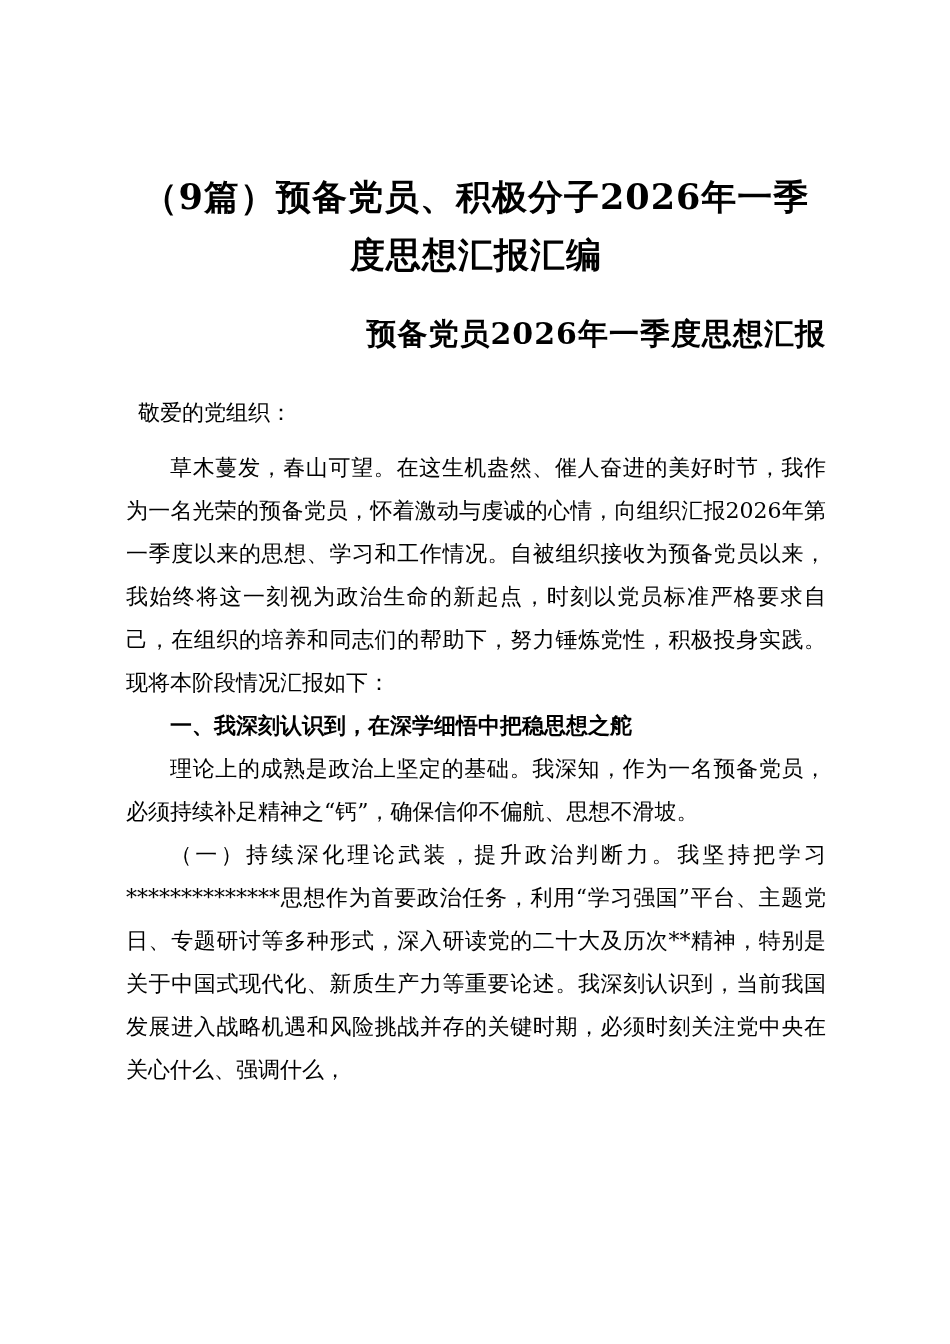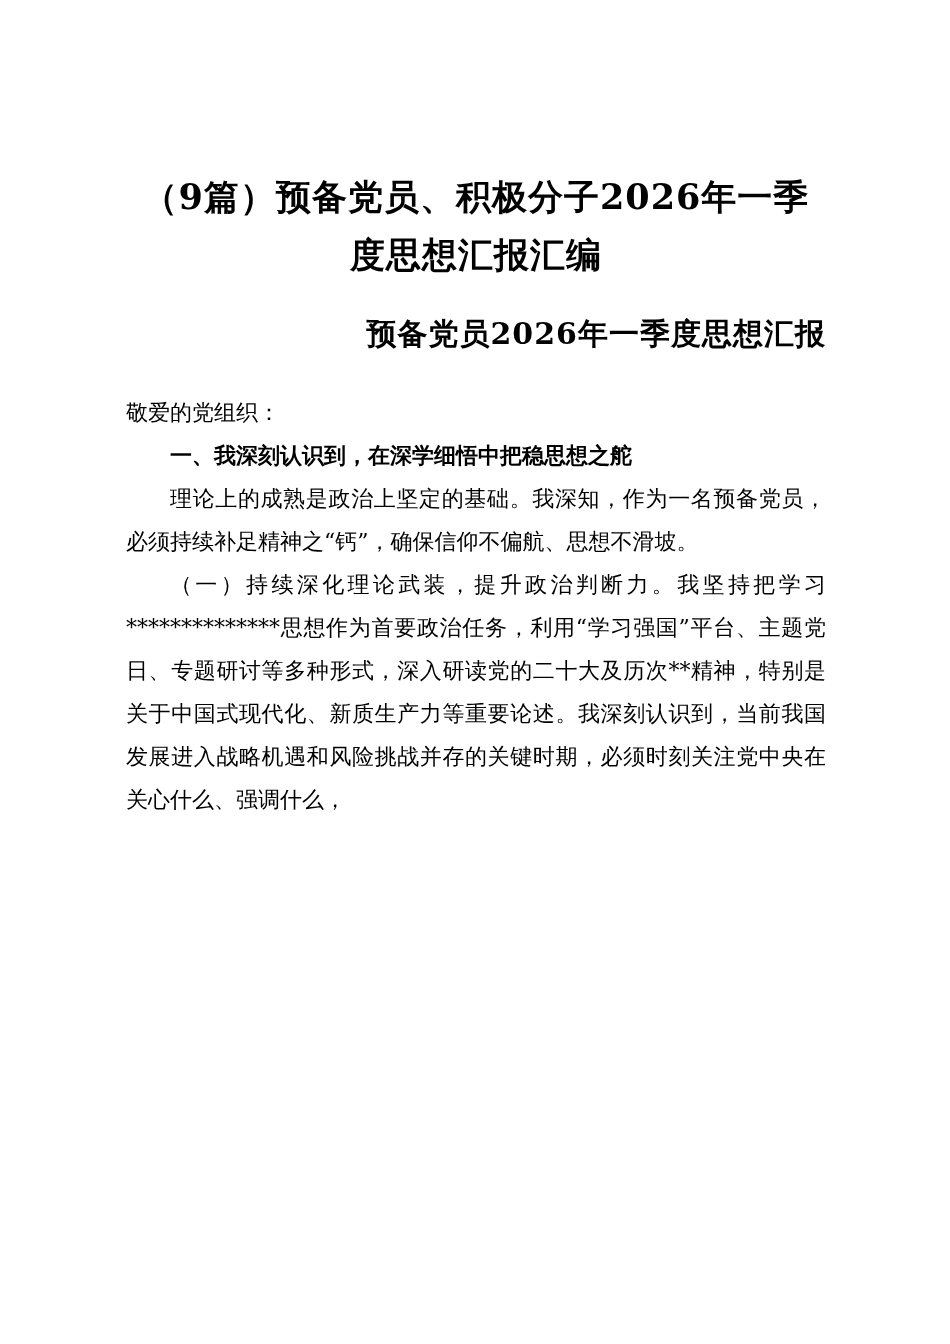--- a/index.html
+++ b/index.html
@@ -34,21 +34,21 @@
     margin: 0 0 38px 0;
     letter-spacing: 1px;
   }
   .doc-body {
     font-size: 22px;
     line-height: 43px;
     text-align: justify;
     text-justify: inter-character;
   }
   .salutation {
-    margin: 0;
+    margin: 12px;
     text-indent: 0;
   }
   .para {
     margin: 0;
     text-indent: 2em;
   }
   .para.heading {
     font-weight: bold;
   }
 </style>
@@ -56,18 +56,19 @@
 <body>
 
 <div class="page">
   <h1 class="doc-title">（9篇）预备党员、积极分子2026年一季度思想汇报汇编</h1>
 
   <h2 class="doc-subtitle">预备党员2026年一季度思想汇报</h2>
 
   <div class="doc-body">
     <p class="salutation">敬爱的党组织：</p>
     <div>
+        <p class="para body">草木蔓发，春山可望。在这生机盎然、催人奋进的美好时节，我作为一名光荣的预备党员，怀着激动与虔诚的心情，向组织汇报2026年第一季度以来的思想、学习和工作情况。自被组织接收为预备党员以来，我始终将这一刻视为政治生命的新起点，时刻以党员标准严格要求自己，在组织的培养和同志们的帮助下，努力锤炼党性，积极投身实践。现将本阶段情况汇报如下：</p>
         <p class="para heading">一、我深刻认识到，在深学细悟中把稳思想之舵</p>
         <p class="para body">理论上的成熟是政治上坚定的基础。我深知，作为一名预备党员，必须持续补足精神之“钙”，确保信仰不偏航、思想不滑坡。</p>
         <p class="para body">（一）持续深化理论武装，提升政治判断力。我坚持把学习**************思想作为首要政治任务，利用“学习强国”平台、主题党日、专题研讨等多种形式，深入研读党的二十大及历次**精神，特别是关于中国式现代化、新质生产力等重要论述。我深刻认识到，当前我国发展进入战略机遇和风险挑战并存的关键时期，必须时刻关注党中央在关心什么、强调什么，</p>
       </div>
   </div>
 </div>
 
 </body></html>

